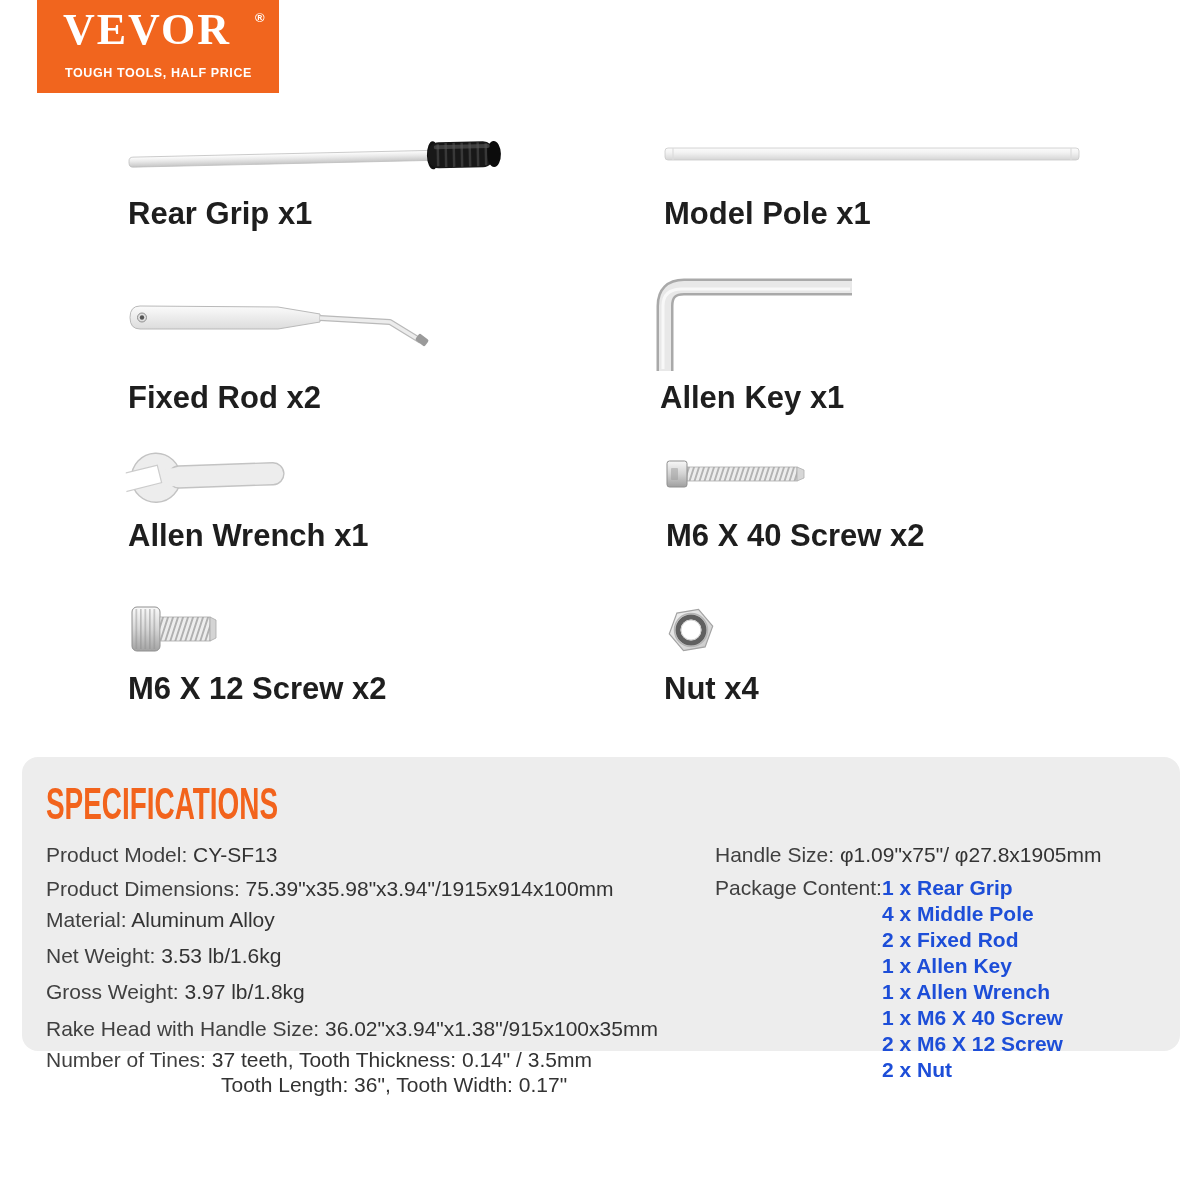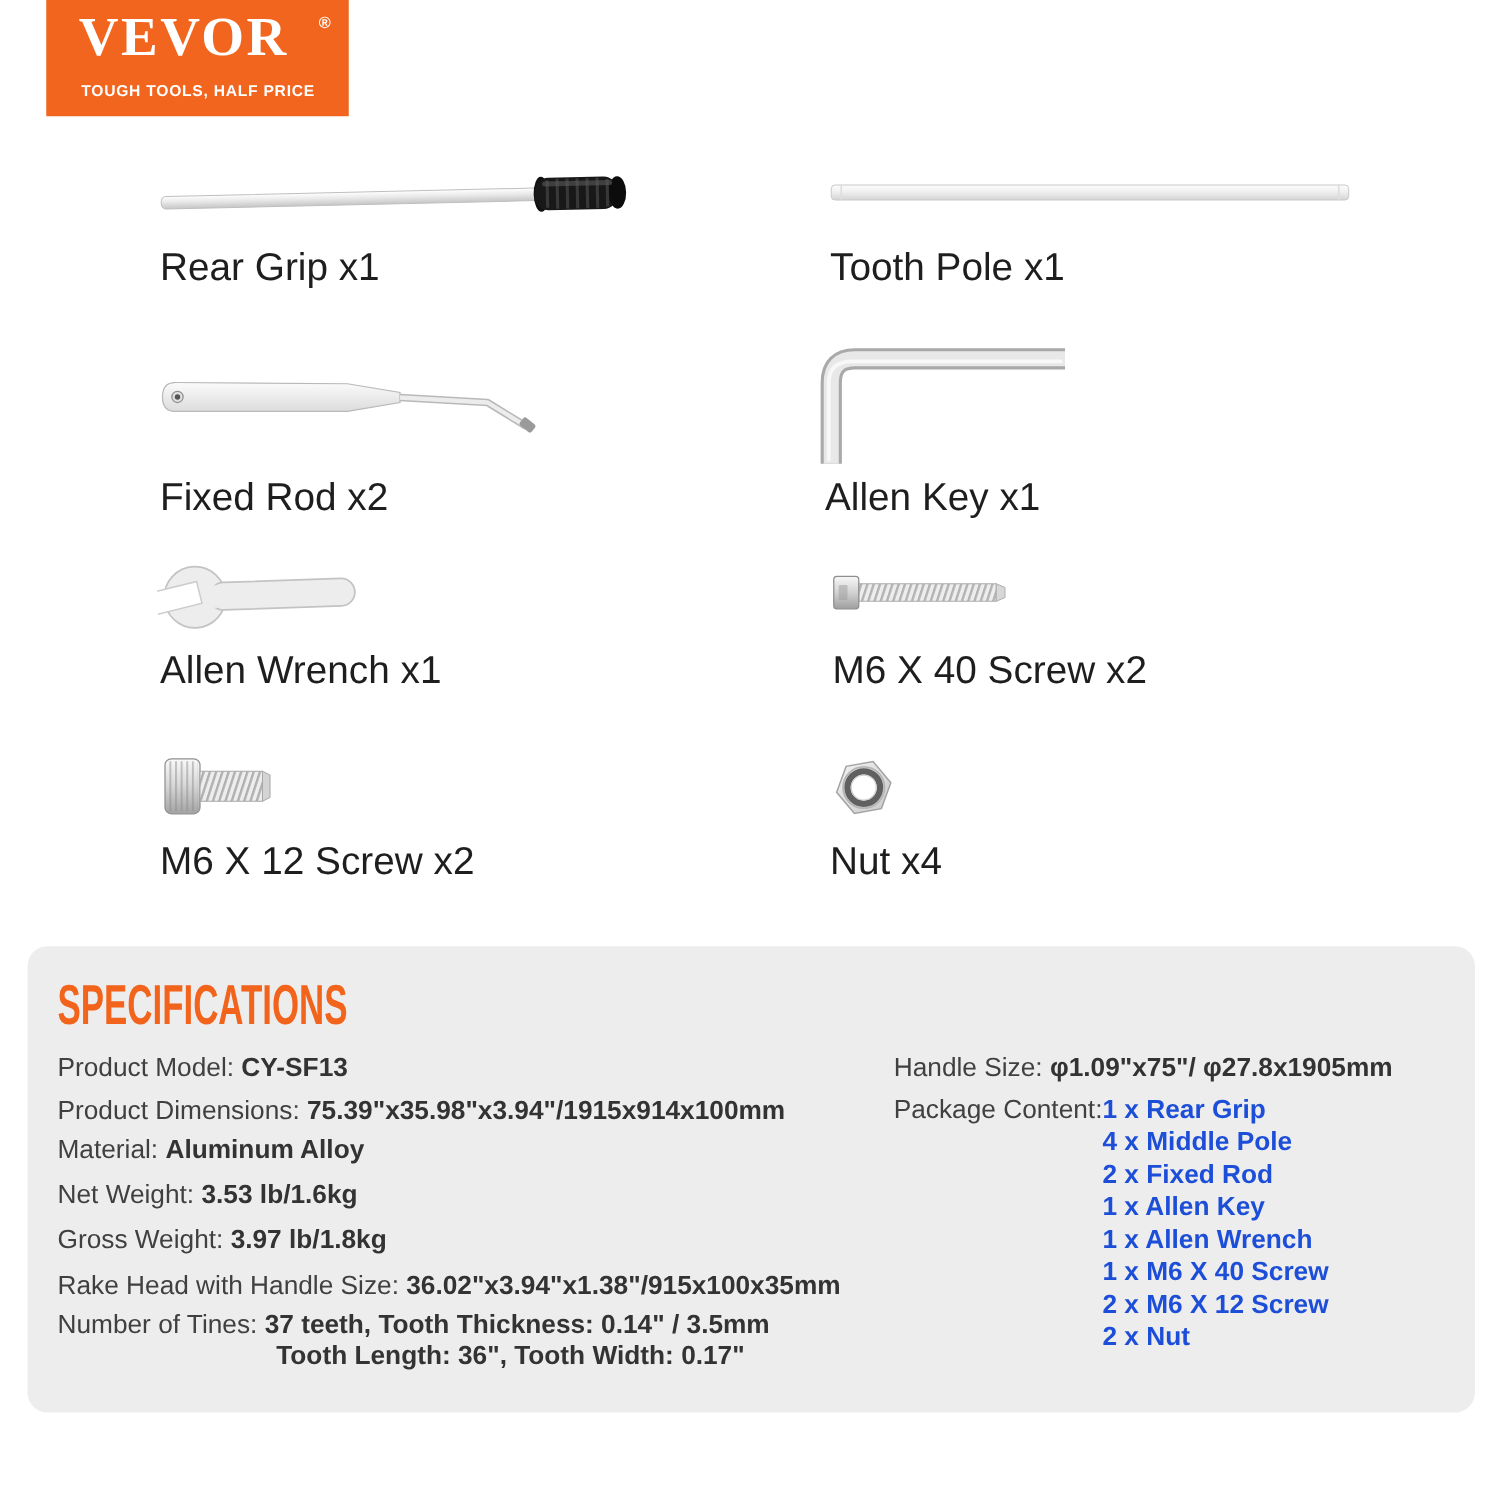--- a/index.html
+++ b/index.html
@@ -11,48 +11,48 @@
   .logo-word{position:absolute;left:26px;top:6px;color:#ffffff;
              font-family:Liberation Serif, serif;font-weight:800;font-size:44px;
              letter-spacing:2px;line-height:1.1;}
   .logo-reg{position:absolute;left:218px;top:10px;color:#ffffff;font-size:13px;font-weight:700;
             font-family:"Liberation Sans", sans-serif;}
   .logo-tag{position:absolute;left:28px;top:66px;color:#ffffff;font-size:12.5px;
             font-weight:700;letter-spacing:0.6px;white-space:nowrap;}
 
   
   .part-img{position:absolute;}
-  .part-label{position:absolute;font-size:31px;font-weight:400;color:#1E1E1E;white-space:nowrap;}
+  .part-label{position:absolute;font-size:31px;font-weight:700;color:#1E1E1E;white-space:nowrap;}
 
   .img-rear-grip{left:128px;top:140px;transform:rotate(-1.3deg);}
   .lbl-rear-grip{left:128px;top:196px;}
   .img-middle-pole{left:664px;top:147px;}
   .lbl-middle-pole{left:664px;top:196px;}
   .img-fixed-rod{left:128px;top:298px;}
   .lbl-fixed-rod{left:128px;top:380px;}
   .img-allen-key{left:654px;top:277px;}
   .lbl-allen-key{left:660px;top:380px;}
   .img-allen-wrench{left:126px;top:449px;transform:rotate(-2deg);}
   .lbl-allen-wrench{left:128px;top:518px;}
   .img-m6x40{left:666px;top:458px;}
   .lbl-m6x40{left:666px;top:518px;}
   .img-m6x12{left:131px;top:605px;}
   .lbl-m6x12{left:128px;top:671px;}
   .img-nut{left:667px;top:607px;}
   .lbl-nut{left:664px;top:671px;}
 
   
-  .specs{position:absolute;left:22px;top:757px;width:1158px;height:373px;
+  .specs{position:absolute;left:22px;top:757px;width:1158px;height:294px;
          background:#EDEDED;border-radius:16px;}
   .spec-title{position:absolute;left:24px;top:24px;margin:0;
               font-size:45px;font-weight:800;color:#F2631C;line-height:1.0;
               transform:scaleX(0.62);transform-origin:left top;white-space:nowrap;
               letter-spacing:0px;}
   .spec-col{position:absolute;font-size:21px;color:#404040;white-space:nowrap;}
-  .spec-col b{color:#333333;font-weight:700;}
+  .spec-col b{color:#333333;font-weight:400;}
   .spec-left{left:24px;top:86px;}
   .spec-right{left:693px;top:86px;}
   .sl{line-height:24px;}
   .mb10{margin-bottom:10px;} .mb7{margin-bottom:7px;} .mb12{margin-bottom:12px;}
   .mb13{margin-bottom:13px;} .mb8{margin-bottom:8px;} .mb1{margin-bottom:1px;}
   .indent{padding-left:175px;}
   .pkg{display:flex;line-height:26px;}
   .pkg-items div{line-height:26px;font-weight:700;color:#1d4ed8;}
 </style>
 </head>
@@ -91,21 +91,21 @@
         <linearGradient id="mp-g" x1="0" y1="0" x2="0" y2="1">
           <stop offset="0" stop-color="#fcfcfc"></stop>
             <stop offset="0.4" stop-color="#f2f2f2"></stop>
             <stop offset="1" stop-color="#d5d5d5"></stop>
         </linearGradient>
       </defs>
       <rect x="1" y="1" width="414" height="12" rx="3" fill="url(#mp-g)" stroke="#c9c9c9" stroke-width="0.8"></rect>
       <path d="M9 1 V13 M407 1 V13" stroke="#dcdcdc" stroke-width="1.2"></path>
     </svg>
   </div>
-  <div class="part-label lbl-middle-pole">Tooth Pole x1</div>
+  <div class="part-label lbl-middle-pole">Model Pole x1</div>
 
   <div class="part-img img-fixed-rod">
     <svg width="308" height="52" viewBox="0 0 308 52">
       <defs>
         <linearGradient id="fr-g" x1="0" y1="0" x2="0" y2="1">
           <stop offset="0" stop-color="#fbfbfb"></stop>
             <stop offset="1" stop-color="#dcdcdc"></stop>
         </linearGradient>
       </defs>
       <path d="M12 8 L150 9 L192 16 L192 24 L150 31 L12 31 Q2 31 2 19.5 Q2 8 12 8 Z" fill="url(#fr-g)" stroke="#b9b9b9" stroke-width="1"></path>

